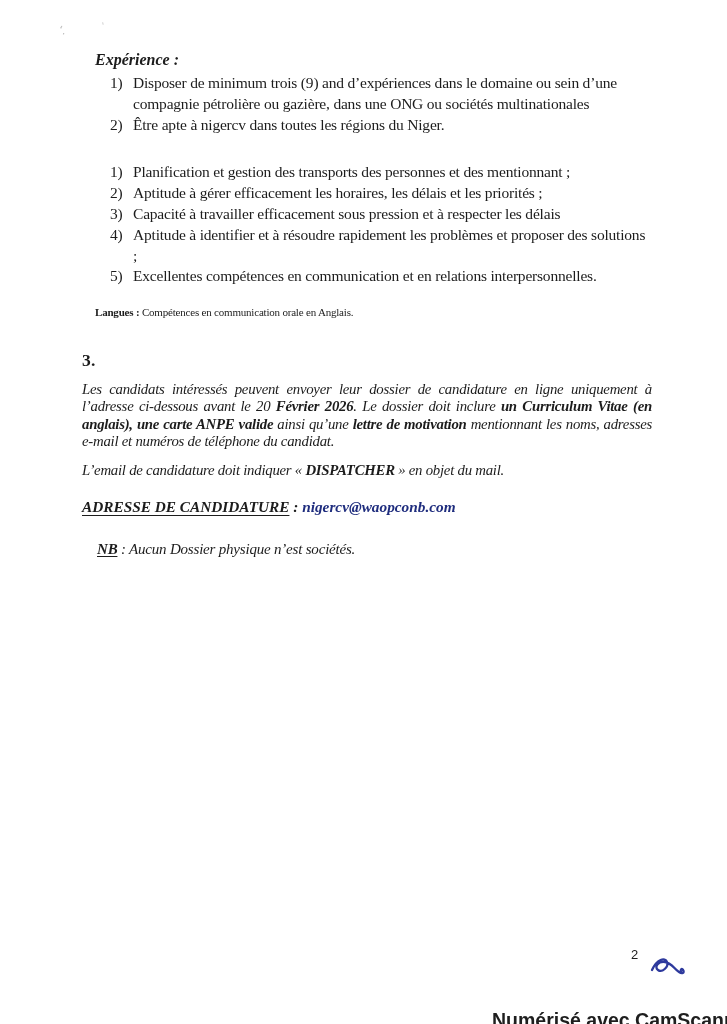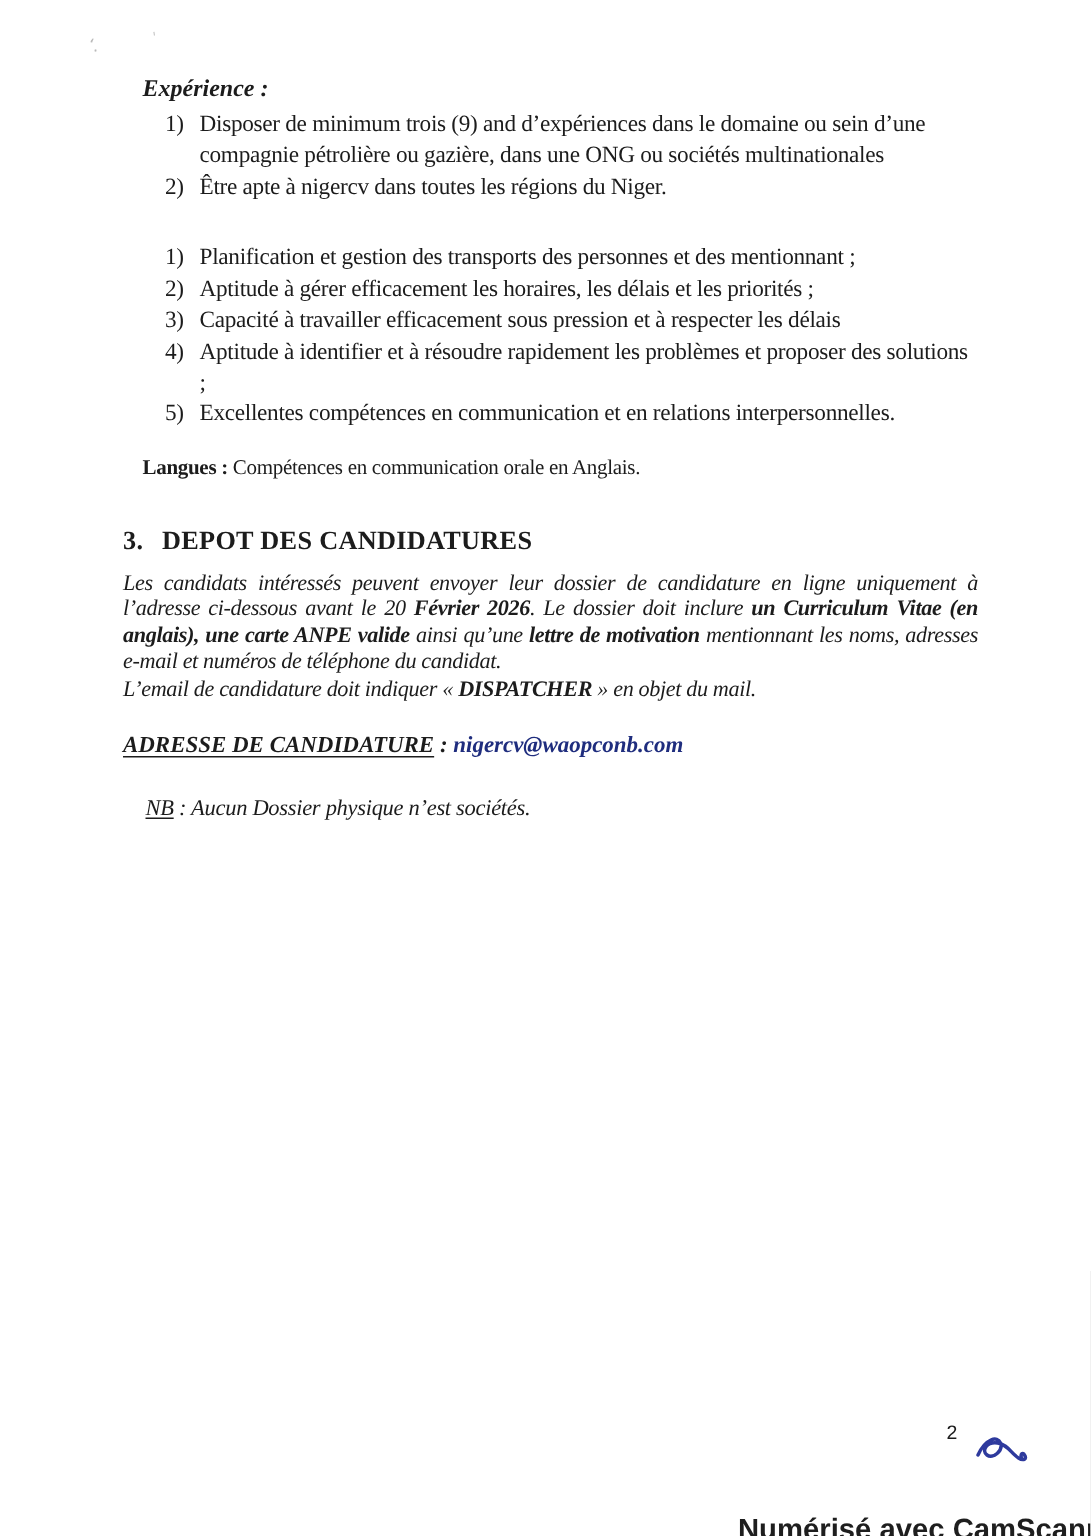--- a/index.html
+++ b/index.html
@@ -15,33 +15,33 @@
   .content{position:absolute;left:95px;top:49px;width:554px;}
   .bold{font-weight:bold;}
   .b{font-weight:bold;}
   .sec-heading{font-size:16px;font-weight:bold;line-height:21px;font-style:italic;}
   .intro{font-size:15.5px;line-height:21px;margin-top:2px;letter-spacing:-0.2px;}
   .list{margin-top:3px;font-size:15.5px;line-height:20.8px;letter-spacing:-0.2px;}
   .li{display:flex;}
   .li .num{flex:0 0 23px;padding-left:15px;box-sizing:content-box;}
   .li .txt{flex:1;}
   .competences{margin-top:27px;}
-  .langues{margin-top:15px;font-size:14px;line-height:21px;letter-spacing:-0.2px;}
+  .langues{margin-top:15px;font-size:11px;line-height:21px;letter-spacing:-0.2px;}
   .depot{margin-left:-13px;width:570px;margin-top:26px;}
   .h3{display:flex;font-size:17.5px;font-weight:bold;line-height:22px;letter-spacing:0.2px;}
   .h3 .h3num{flex:0 0 26px;}
   .depot-para{
     margin-top:10px;
     font-style:italic;
     font-size:14.8px;
     line-height:17.3px;
     letter-spacing:-0.25px;
     text-align:justify;
   }
-  .depot-para + .depot-para{margin-top:2px;font-style:italic;}
+  .depot-para + .depot-para{margin-top:12px;font-style:italic;}
   .adresse{
     margin-top:17px;
     font-style:italic;
     font-weight:bold;
     font-size:15.3px;
     line-height:20px;
   }
   .adresse .adr-label{
     text-decoration:underline;
     text-decoration-thickness:1.4px;
@@ -53,21 +53,21 @@
   }
   .nb-line{
     margin-left:15px;
     margin-top:23px;
     font-style:italic;
     font-size:15px;
     line-height:19px;
     letter-spacing:-0.2px;
   }
   .nb-line .nb-label{
-    font-weight:normal;
+    font-weight:bold;
     text-decoration:underline;
     text-decoration-thickness:1.2px;
     text-underline-offset:2px;
   }
   .page-number{
     position:absolute;left:631px;top:947px;
     font-size:13px;line-height:15px;font-family:"Liberation Sans",sans-serif;
   }
   .pen-squiggle{position:absolute;left:648px;top:953px;width:44px;height:32px;}
   .watermark{
@@ -129,21 +129,20 @@
       </div>
     </div>
 
     <div class="langues">
       <span class="bold">Langues :</span><span> Compétences en communication orale en Anglais.</span>
     </div>
 
     <div class="depot">
       <div class="h3">
         <span class="h3num">3.</span>
-        <span>DEPOT DES CANDIDATURES</span>
       </div>
 
       <div class="depot-para"><span>Les candidats intéressés peuvent envoyer leur dossier de candidature en ligne uniquement à l’adresse ci-dessous avant le 20 </span><span class="b">Février 2026</span><span>. Le dossier doit inclure </span><span class="b">un Curriculum Vitae (en anglais), une carte ANPE valide</span><span> ainsi qu’une </span><span class="b">lettre de motivation</span><span> mentionnant les noms, adresses e-mail et numéros de téléphone du candidat.</span></div>
       <div class="depot-para"><span>L’email de candidature doit indiquer « </span><span class="b">DISPATCHER</span><span> » en objet du mail.</span></div>
 
       <div class="adresse">
         <span class="adr-label">ADRESSE DE CANDIDATURE</span><span> : </span><span class="adr-email">nigercv@waopconb.com</span>
       </div>
 
       <div class="nb-line">

